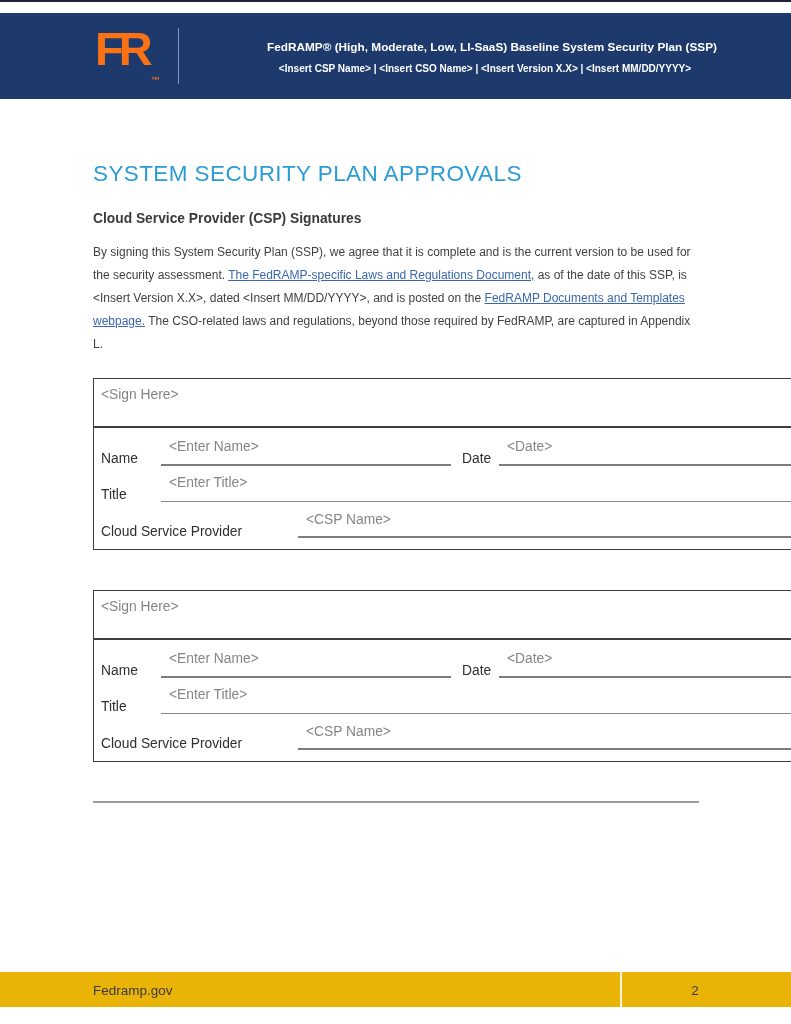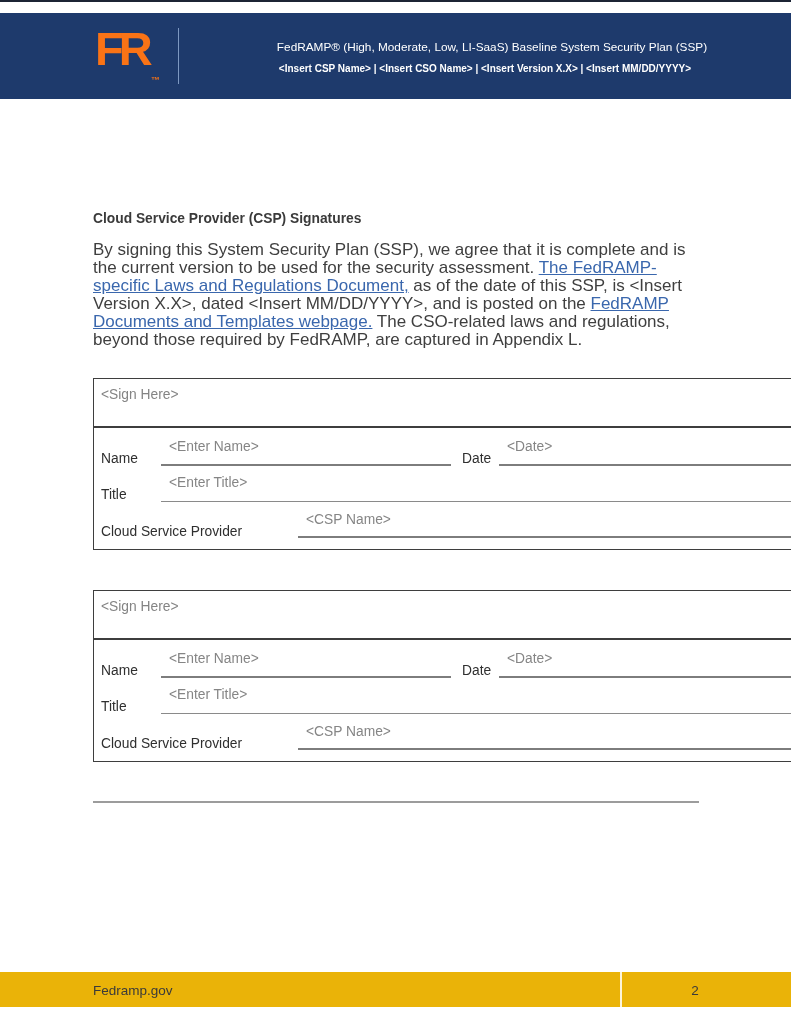--- a/index.html
+++ b/index.html
@@ -48,38 +48,38 @@
     background: #7d98c1;
   }
   .header-text {
     position: absolute; left: 179px; top: 0; right: 0; height: 100%;
     display: flex; flex-direction: column;
     align-items: center; justify-content: center;
     gap: 9px;
     color: #ffffff;
     padding-top: 2px;
   }
-  .header-title { font-size: 11.8px; font-weight: 400; padding-left: 14px; }
+  .header-title { font-size: 11.8px; font-weight: 700; padding-left: 14px; }
   .header-subtitle { font-size: 10px; font-weight: 700; }
 
   
   .page-title {
     position: absolute; left: 93px; top: 161px;
     font-size: 22.5px; letter-spacing: 0.4px;
     color: #2b9cd4; font-weight: 400;
     white-space: nowrap;
   }
   .section-heading {
     position: absolute; left: 93px; top: 211px;
     font-size: 13.8px; font-weight: 700; color: #3a3a3a;
   }
   .para {
     position: absolute; left: 93px; top: 241px;
     width: 608px;
-    font-size: 17px; line-height: 18px; color: #3f3f3f;
+    font-size: 12px; line-height: 23px; color: #3f3f3f;
   }
   .doc-link { color: #3a67ad; text-decoration: underline; cursor: pointer; }
 
   
   .sig-table {
     position: absolute; left: 93px;
     width: 724px; height: 172px;
     border: 1.5px solid #3e3e3e;
     background: #ffffff;
   }
@@ -162,20 +162,21 @@
 
   <div class="header">
     <div class="logo"><span>FR</span><span class="tm">™</span></div>
     <div class="header-divider"></div>
     <div class="header-text">
       <div class="header-title">FedRAMP® (High, Moderate, Low, LI-SaaS) Baseline System Security Plan (SSP)</div>
       <div class="header-subtitle">&lt;Insert CSP Name&gt; | &lt;Insert CSO Name&gt; | &lt;Insert Version X.X&gt; | &lt;Insert MM/DD/YYYY&gt;</div>
     </div>
   </div>
 
+  <div class="page-title">SYSTEM SECURITY PLAN APPROVALS</div>
   <div class="section-heading">Cloud Service Provider (CSP) Signatures</div>
 
   <div class="para"><span>By signing this System Security Plan (SSP), we agree that it is complete and is the current version to be used for the security assessment. </span><a class="doc-link">The FedRAMP-specific Laws and Regulations Document,</a><span> as of the date of this SSP, is &lt;Insert Version X.X&gt;, dated &lt;Insert MM/DD/YYYY&gt;, and is posted on the </span><a class="doc-link">FedRAMP Documents and Templates webpage.</a><span> The CSO-related laws and regulations, beyond those required by FedRAMP, are captured in Appendix L.</span></div>
 
   <div class="sig-table t1">
     <div class="row-sign">&lt;Sign Here&gt;</div>
     <div class="row-name">
       <div class="cell-label">Name</div>
       <div class="cell-field uline-heavy"><span class="ph">&lt;Enter Name&gt;</span></div>
       <div class="cell-label indent">Date</div>

